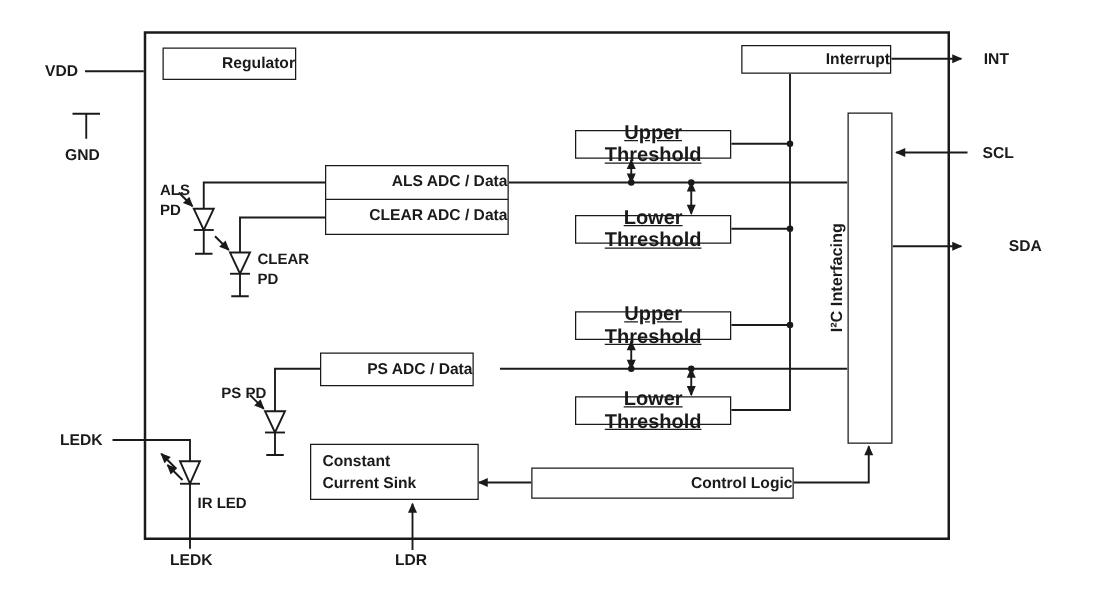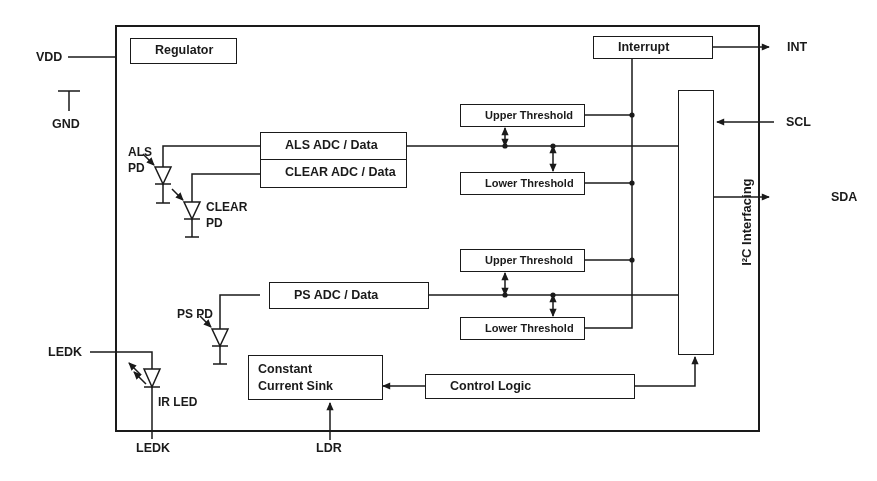--- a/index.html
+++ b/index.html
@@ -8,24 +8,24 @@
     position:relative; width:877px; height:481px; background:#fff;
     font-family:"Liberation Sans", sans-serif; color:#1a1a1a; overflow:hidden;
   }
   .chip {
     position:absolute; left:115px; top:25px; width:645px; height:407px;
     border:2px solid #1a1a1a; background:transparent;
   }
   svg.wires { position:absolute; left:0; top:0; }
   .box {
     position:absolute; border:1.5px solid #1a1a1a; background:#fff;
-    display:flex; align-items:center; justify-content:flex-start;
-    font-weight:bold; font-size:12.5px; line-height:1.1; text-align:center;padding-left:24px;
+    display:flex; align-items:center; justify-content:flex-end;
+    font-weight:bold; font-size:12.5px; line-height:1.1; text-align:center;
   }
-  .box.small { font-size:11px; }
+  .box.small { font-size:16px;text-decoration:underline; }
   .box.ccs { justify-content:flex-start; text-align:left; padding-left:9px; }
   .box.ccs .two-line div { line-height:1.3; }
   .vert { transform:rotate(-90deg); white-space:nowrap; font-weight:bold; font-size:13px; }
   .pin { position:absolute; font-weight:bold; font-size:12.5px; white-space:nowrap; }
   .complabel { position:absolute; font-weight:bold; font-size:12px; line-height:1.3; white-space:nowrap; }
 </style>
 </head>
 <body>
 
 <div class="stage">
@@ -134,21 +134,21 @@
   <div class="box small" style="left:460px;top:172px;width:125px;height:23px">
     <span>Lower Threshold</span>
   </div>
   <div class="box small" style="left:460px;top:249px;width:125px;height:23px">
     <span>Upper Threshold</span>
   </div>
   <div class="box small" style="left:460px;top:317px;width:125px;height:23px">
     <span>Lower Threshold</span>
   </div>
 
-  <div class="box" style="left:269px;top:282px;width:160px;height:27px">
+  <div class="box" style="left:256px;top:282px;width:123px;height:27px">
     <span>PS ADC / Data</span>
   </div>
 
   <div class="box ccs" style="left:248px;top:355px;width:135px;height:45px">
     <div class="two-line">
       <div>Constant</div>
       <div>Current Sink</div>
     </div>
   </div>
 
@@ -160,21 +160,21 @@
     <span class="vert">I²C Interfacing</span>
   </div>
 
   <div class="pin" style="left:36px;top:50px">VDD</div>
   <div class="pin" style="left:52px;top:117px">GND</div>
   <div class="pin" style="left:48px;top:345px">LEDK</div>
   <div class="pin" style="left:136px;top:441px">LEDK</div>
   <div class="pin" style="left:316px;top:441px">LDR</div>
   <div class="pin" style="left:787px;top:40px">INT</div>
   <div class="pin" style="left:786px;top:115px">SCL</div>
-  <div class="pin" style="left:831px;top:190px">SDA</div>
+  <div class="pin" style="left:807px;top:190px">SDA</div>
 
   <div class="complabel" style="left:128px;top:145px">
     <div>ALS</div>
     <div>PD</div>
   </div>
   <div class="complabel" style="left:206px;top:200px">
     <div>CLEAR</div>
     <div>PD</div>
   </div>
   <div class="complabel" style="left:177px;top:307px">PS PD</div>

